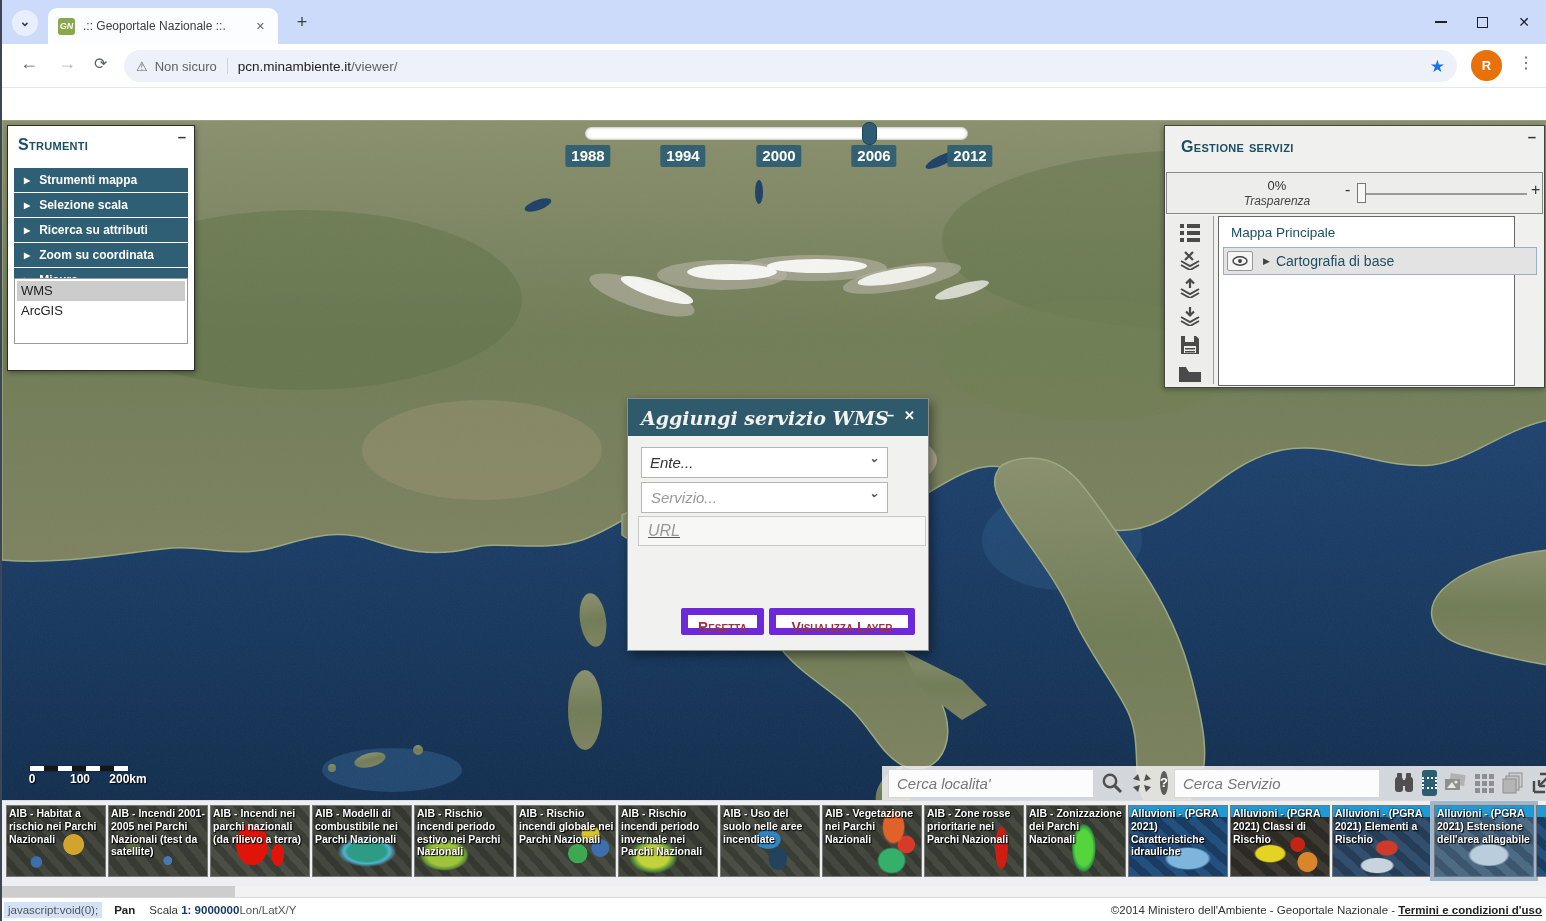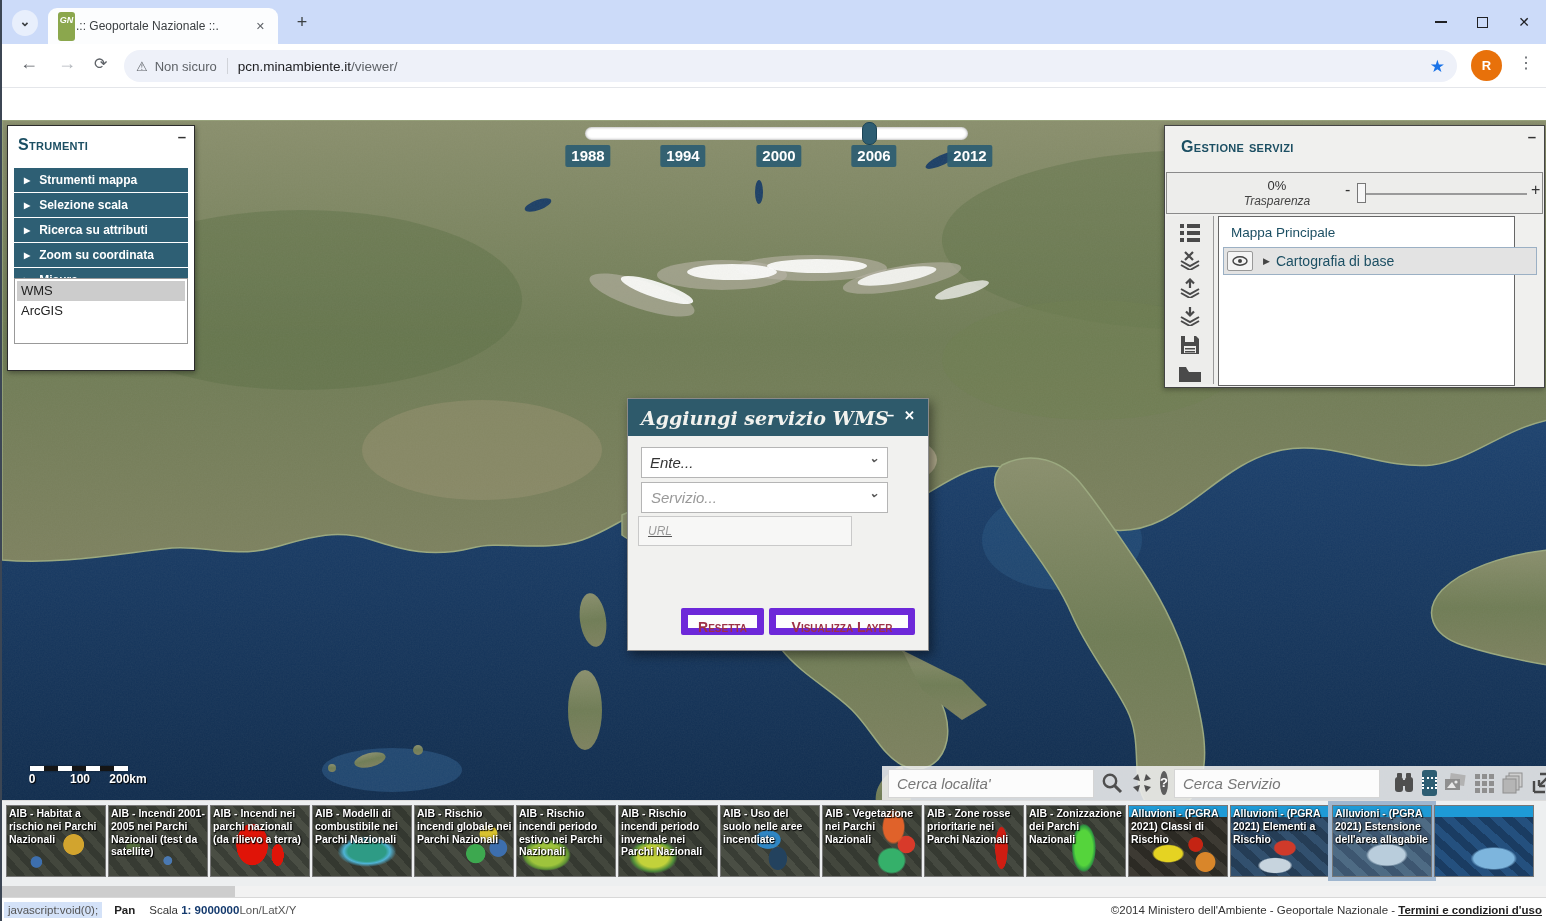--- a/index.html
+++ b/index.html
@@ -5,22 +5,22 @@
   * { margin:0; padding:0; box-sizing:border-box; }
   html,body { width:1546px; height:921px; overflow:hidden; }
   body { font-family:"Liberation Sans", sans-serif; background:#fff; }
   #app { position:relative; width:1546px; height:921px; overflow:hidden; background:#fff; border-left:2px solid #3c4654; }
   .abs { position:absolute; }
 
   
   .titlebar { left:0; top:0; width:1546px; height:44px; background:#ccdbf9; }
   .tab-chevron-btn { left:10px; top:10px; width:26px; height:26px; border-radius:13px; background:rgba(255,255,255,.55); color:#3c4043; font-size:13px; text-align:center; line-height:24px; font-weight:bold; }
   .tab { left:46px; top:8px; width:230px; height:36px; background:#fcfdfe; border-radius:9px 9px 0 0; display:flex; align-items:center; padding:0 8px 0 10px; }
-  .favicon { width:17px; height:29px; background:#8ba74d; border-radius:3px; color:#fff; font-size:9px; font-weight:bold; font-style:italic; text-align:center; line-height:17px; flex:0 0 auto; }
-  .tab-title { font-size:12px; color:#3c4043; margin-left:1px; white-space:nowrap; overflow:hidden; flex:1 1 auto; }
+  .favicon { width:17px; height:17px; background:#8ba74d; border-radius:3px; color:#fff; font-size:9px; font-weight:bold; font-style:italic; text-align:center; line-height:17px; flex:0 0 auto; }
+  .tab-title { font-size:12px; color:#3c4043; margin-left:8px; white-space:nowrap; overflow:hidden; flex:1 1 auto; }
   .tab-close { font-size:11px; color:#5f6368; padding:2px 5px; }
   .newtab-btn { left:288px; top:12px; font-size:18px; color:#3c4043; width:24px; text-align:center; }
   .win-controls { right:8px; top:0; height:44px; display:flex; align-items:center; gap:30px; padding-right:10px; }
   .win-min { width:12px; height:1px; border-bottom:2px solid #202124; }
   .win-max { width:11px; height:11px; border:1.5px solid #202124; }
   .win-close { font-size:14px; color:#202124; }
 
   .toolbar { left:0; top:44px; width:1546px; height:44px; background:#fff; border-bottom:1px solid #e4e6ea; }
   .nav-ico { font-size:18px; color:#5f6368; top:9px; }
   .omnibox { left:122px; top:50px; width:1333px; height:32px; background:#eef1f9; border-radius:16px; display:flex; align-items:center; padding:0 12px; }
@@ -76,21 +76,21 @@
   
   .modal { left:625px; top:398px; width:302px; height:253px; background:#f1f1ef; border:1px solid #8a8a8a; box-shadow:3px 4px 10px rgba(0,0,0,.45); }
   .modal-head { position:absolute; left:0; top:0; width:100%; height:37px; background:#2e5a6b; display:flex; align-items:center; }
   .modal-title { font-family:"DejaVu Serif", serif; font-style:italic; font-weight:bold; font-size:19px; color:#f2f2ee; margin-left:13px; }
   .modal-min { position:absolute; right:34px; top:8px; color:#fff; font-weight:bold; font-size:14px; }
   .modal-close { position:absolute; right:13px; top:9px; color:#fff; font-weight:bold; font-size:13px; }
   .sel { position:absolute; left:13px; width:247px; height:31px; background:#fff; border:1px solid #b5b5b5; font-size:15px; font-style:italic; display:flex; align-items:center; padding-left:9px; }
   .sel .chev { position:absolute; right:8px; color:#555; font-size:12px; font-weight:bold; top:3px; }
   .sel-ente { top:48px; color:#333;padding-left:8px; }
   .sel-serv { top:83px; color:#999; }
-  .url-input { position:absolute; left:10px; top:117px; width:214px; height:30px; background:#f7f7f6; border:1px solid #c9c9c9; font-size:12px; font-style:italic; padding-left:9px; color:#555;text-decoration:underline; }
+  .url-input { position:absolute; left:10px; top:117px; width:288px; height:30px; background:#f7f7f6; border:1px solid #c9c9c9; font-size:16px; font-style:italic; padding-left:9px; color:#555;text-decoration:underline; }
   .url-input::placeholder { color:#999; font-style:italic; }
   .modal-btn { position:absolute; top:209px; height:27px; background:#fdfdfd; border:7px solid #6d28d9; border-radius:2px; font-variant:small-caps; font-weight:bold; color:#9e3148; font-size:14px; text-align:center; line-height:25px; }
   .btn-reset { left:53px; width:83px; }
   .btn-vis { left:141px; width:146px; }
 
   
   .search-strip { left:880px; top:766px; width:666px; height:34px; background:rgba(238,238,238,.88); display:flex; align-items:center; gap:6px; padding-left:6px; }
   .search-input { width:206px; height:29px; background:#fcfcfc; border:1px solid #d5d5d5; font-size:15px; font-style:italic; padding-left:8px; color:#444; }
   .search-input::placeholder { color:#777; font-style:italic; }
   .help-circle { width:24px; height:24px; border-radius:50%; background:#5d5d5d; color:#fff; font-size:13px; font-weight:bold; text-align:center; line-height:24px; }
@@ -448,40 +448,43 @@
       </div>
       <div class="thumb v2">
         <span class="thumb-label">AIB - Incendi 2001-2005 nei Parchi Nazionali (test da satellite)</span>
       </div>
       <div class="thumb v3">
         <span class="thumb-label">AIB - Incendi nei parchi nazionali (da rilievo a terra)</span>
       </div>
       <div class="thumb v4">
         <span class="thumb-label">AIB - Modelli di combustibile nei Parchi Nazionali</span>
       </div>
+      <div class="thumb v6">
+        <span class="thumb-label">AIB - Rischio incendi periodo estivo nei Parchi Nazionali</span>
+      </div>
       <div class="thumb v5">
         <span class="thumb-label">AIB - Rischio incendi globale nei Parchi Nazionali</span>
       </div>
-      <div class="thumb v6">
-        <span class="thumb-label">AIB - Rischio incendi periodo estivo nei Parchi Nazionali</span>
-      </div>
       <div class="thumb v7">
         <span class="thumb-label">AIB - Rischio incendi periodo invernale nei Parchi Nazionali</span>
       </div>
       <div class="thumb v8">
         <span class="thumb-label">AIB - Uso del suolo nelle aree incendiate</span>
       </div>
       <div class="thumb v9">
         <span class="thumb-label">AIB - Vegetazione nei Parchi Nazionali</span>
       </div>
       <div class="thumb v10">
         <span class="thumb-label">AIB - Zone rosse prioritarie nei Parchi Nazionali</span>
       </div>
       <div class="thumb v11">
         <span class="thumb-label">AIB - Zonizzazione dei Parchi Nazionali</span>
+      </div>
+      <div class="thumb v12">
+        <span class="thumb-label">Alluvioni - (PGRA 2021) Caratteristiche idrauliche</span>
       </div>
       <div class="thumb v13">
         <span class="thumb-label">Alluvioni - (PGRA 2021) Classi di Rischio</span>
       </div>
       <div class="thumb v14">
         <span class="thumb-label">Alluvioni - (PGRA 2021) Elementi a Rischio</span>
       </div>
       <div class="thumb v15 selected">
         <span class="thumb-label">Alluvioni - (PGRA 2021) Estensione dell'area allagabile</span>
       </div>

